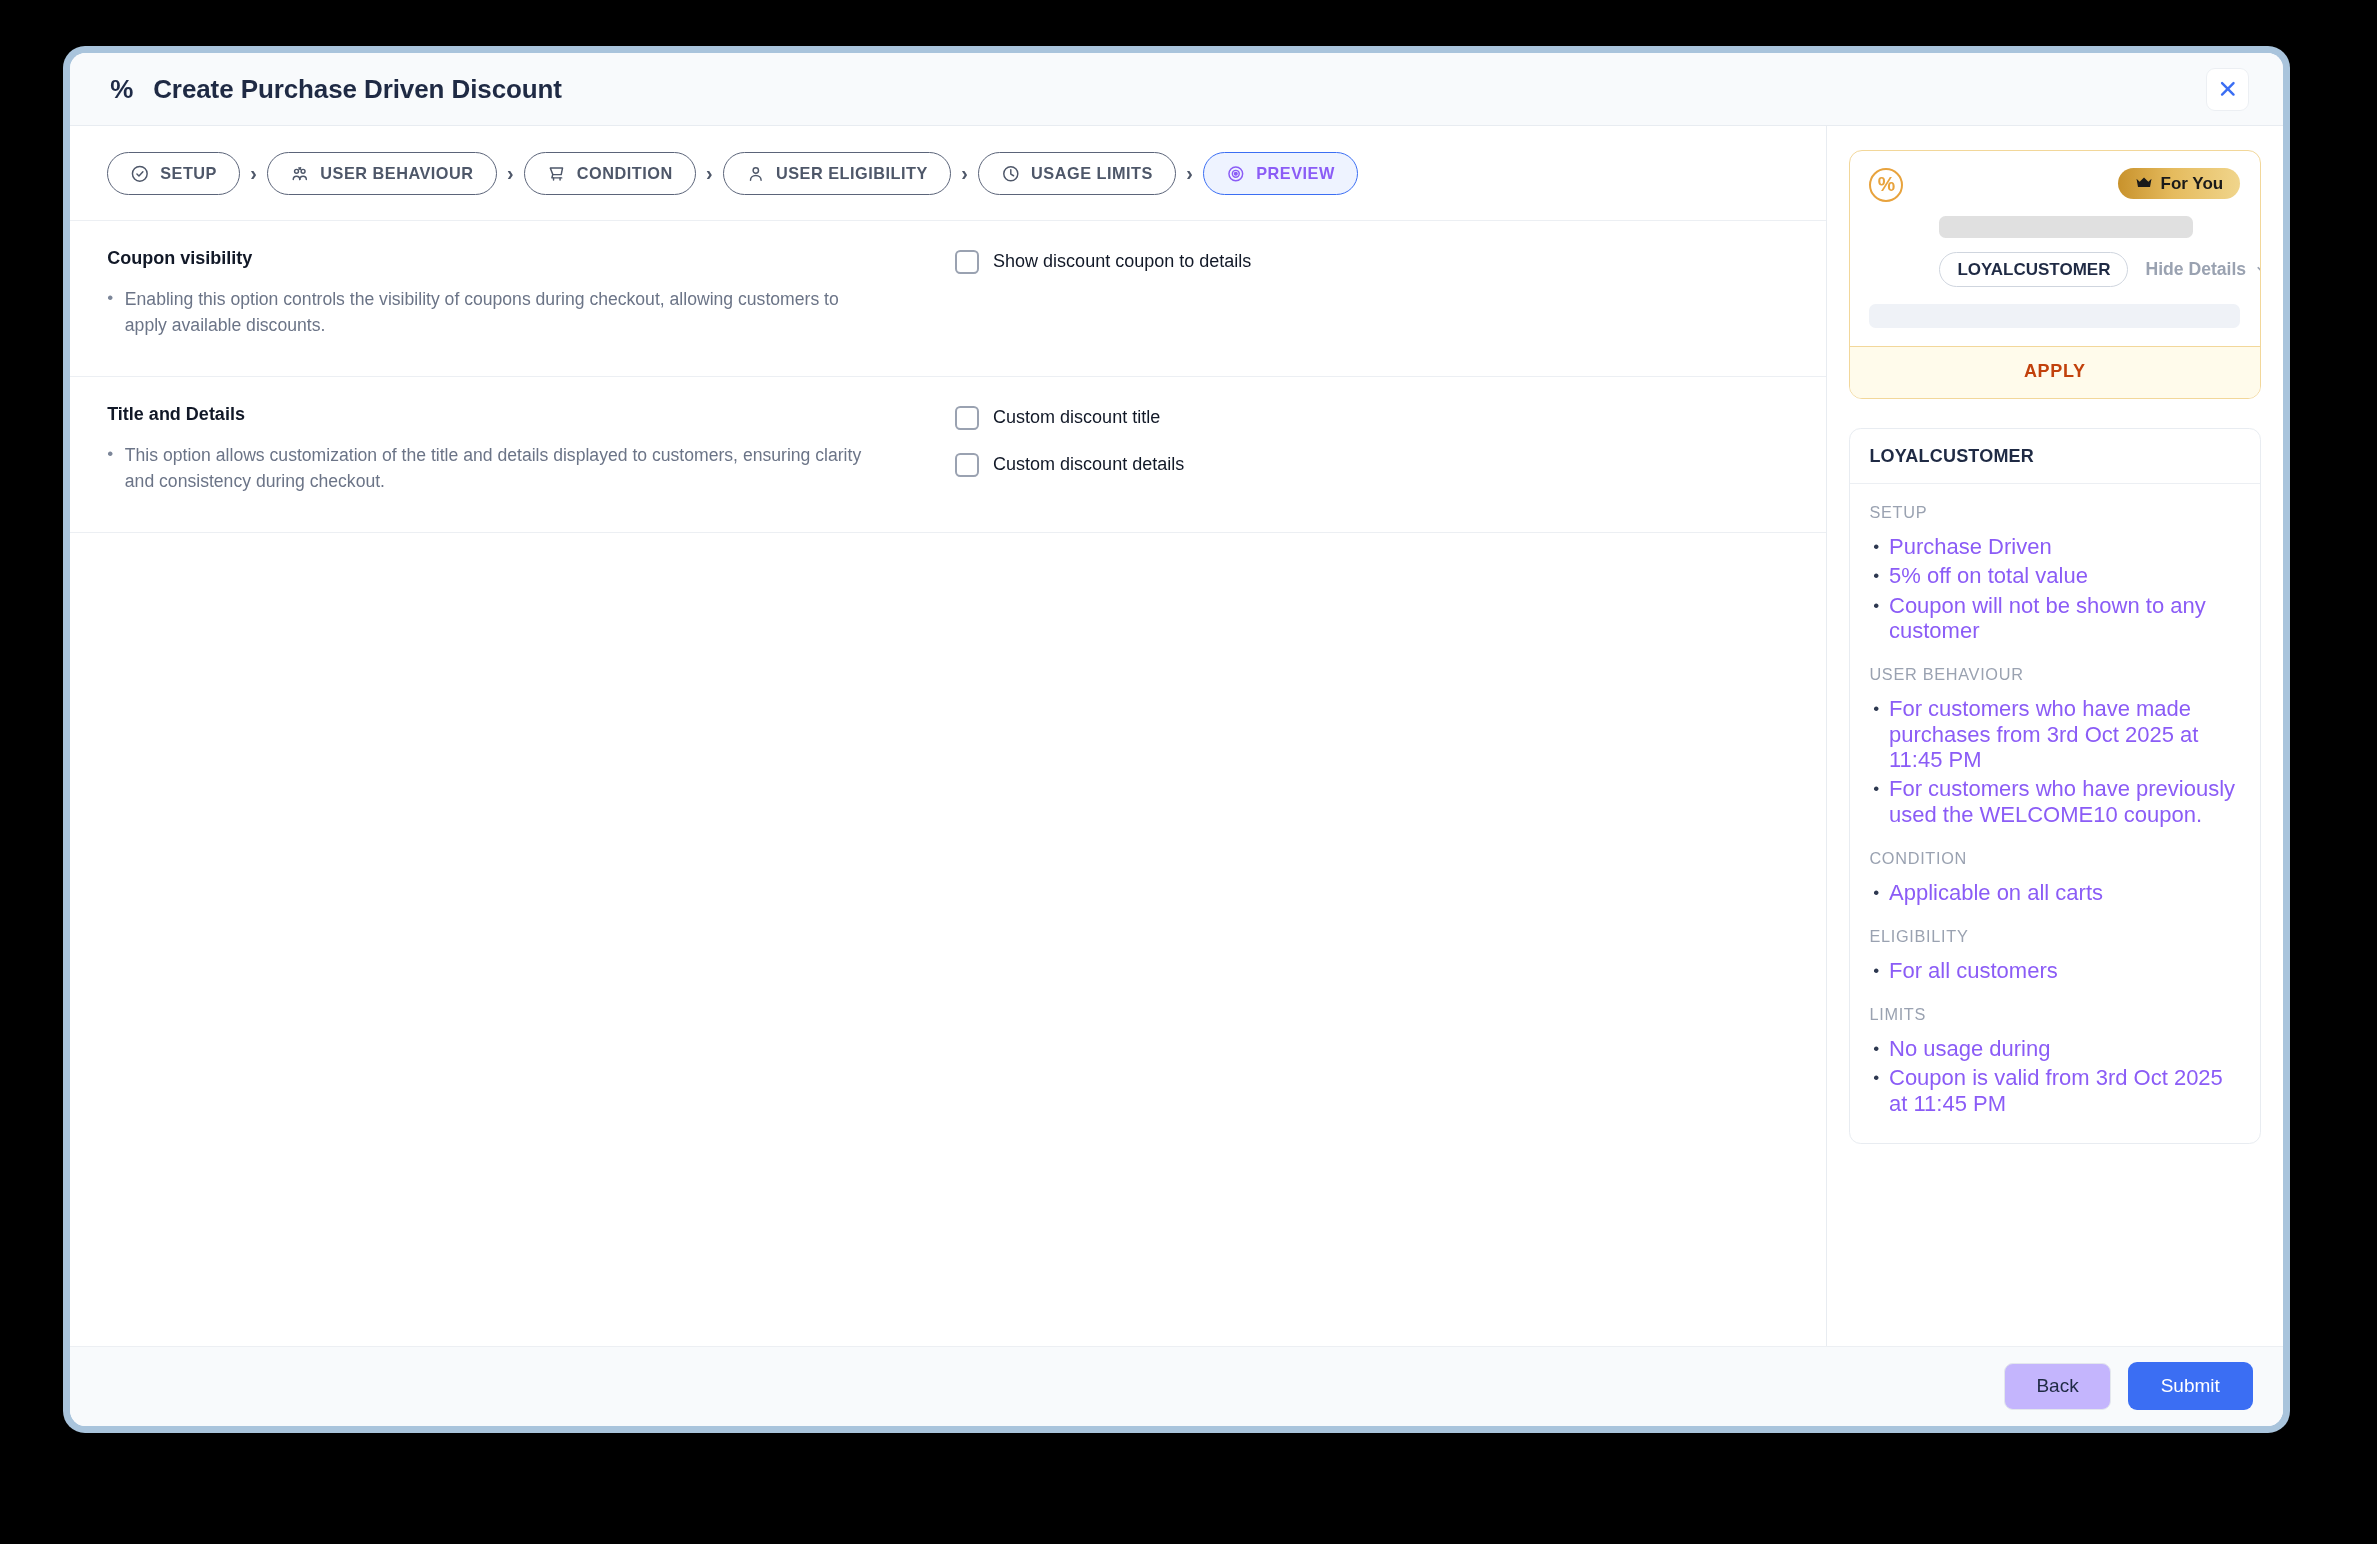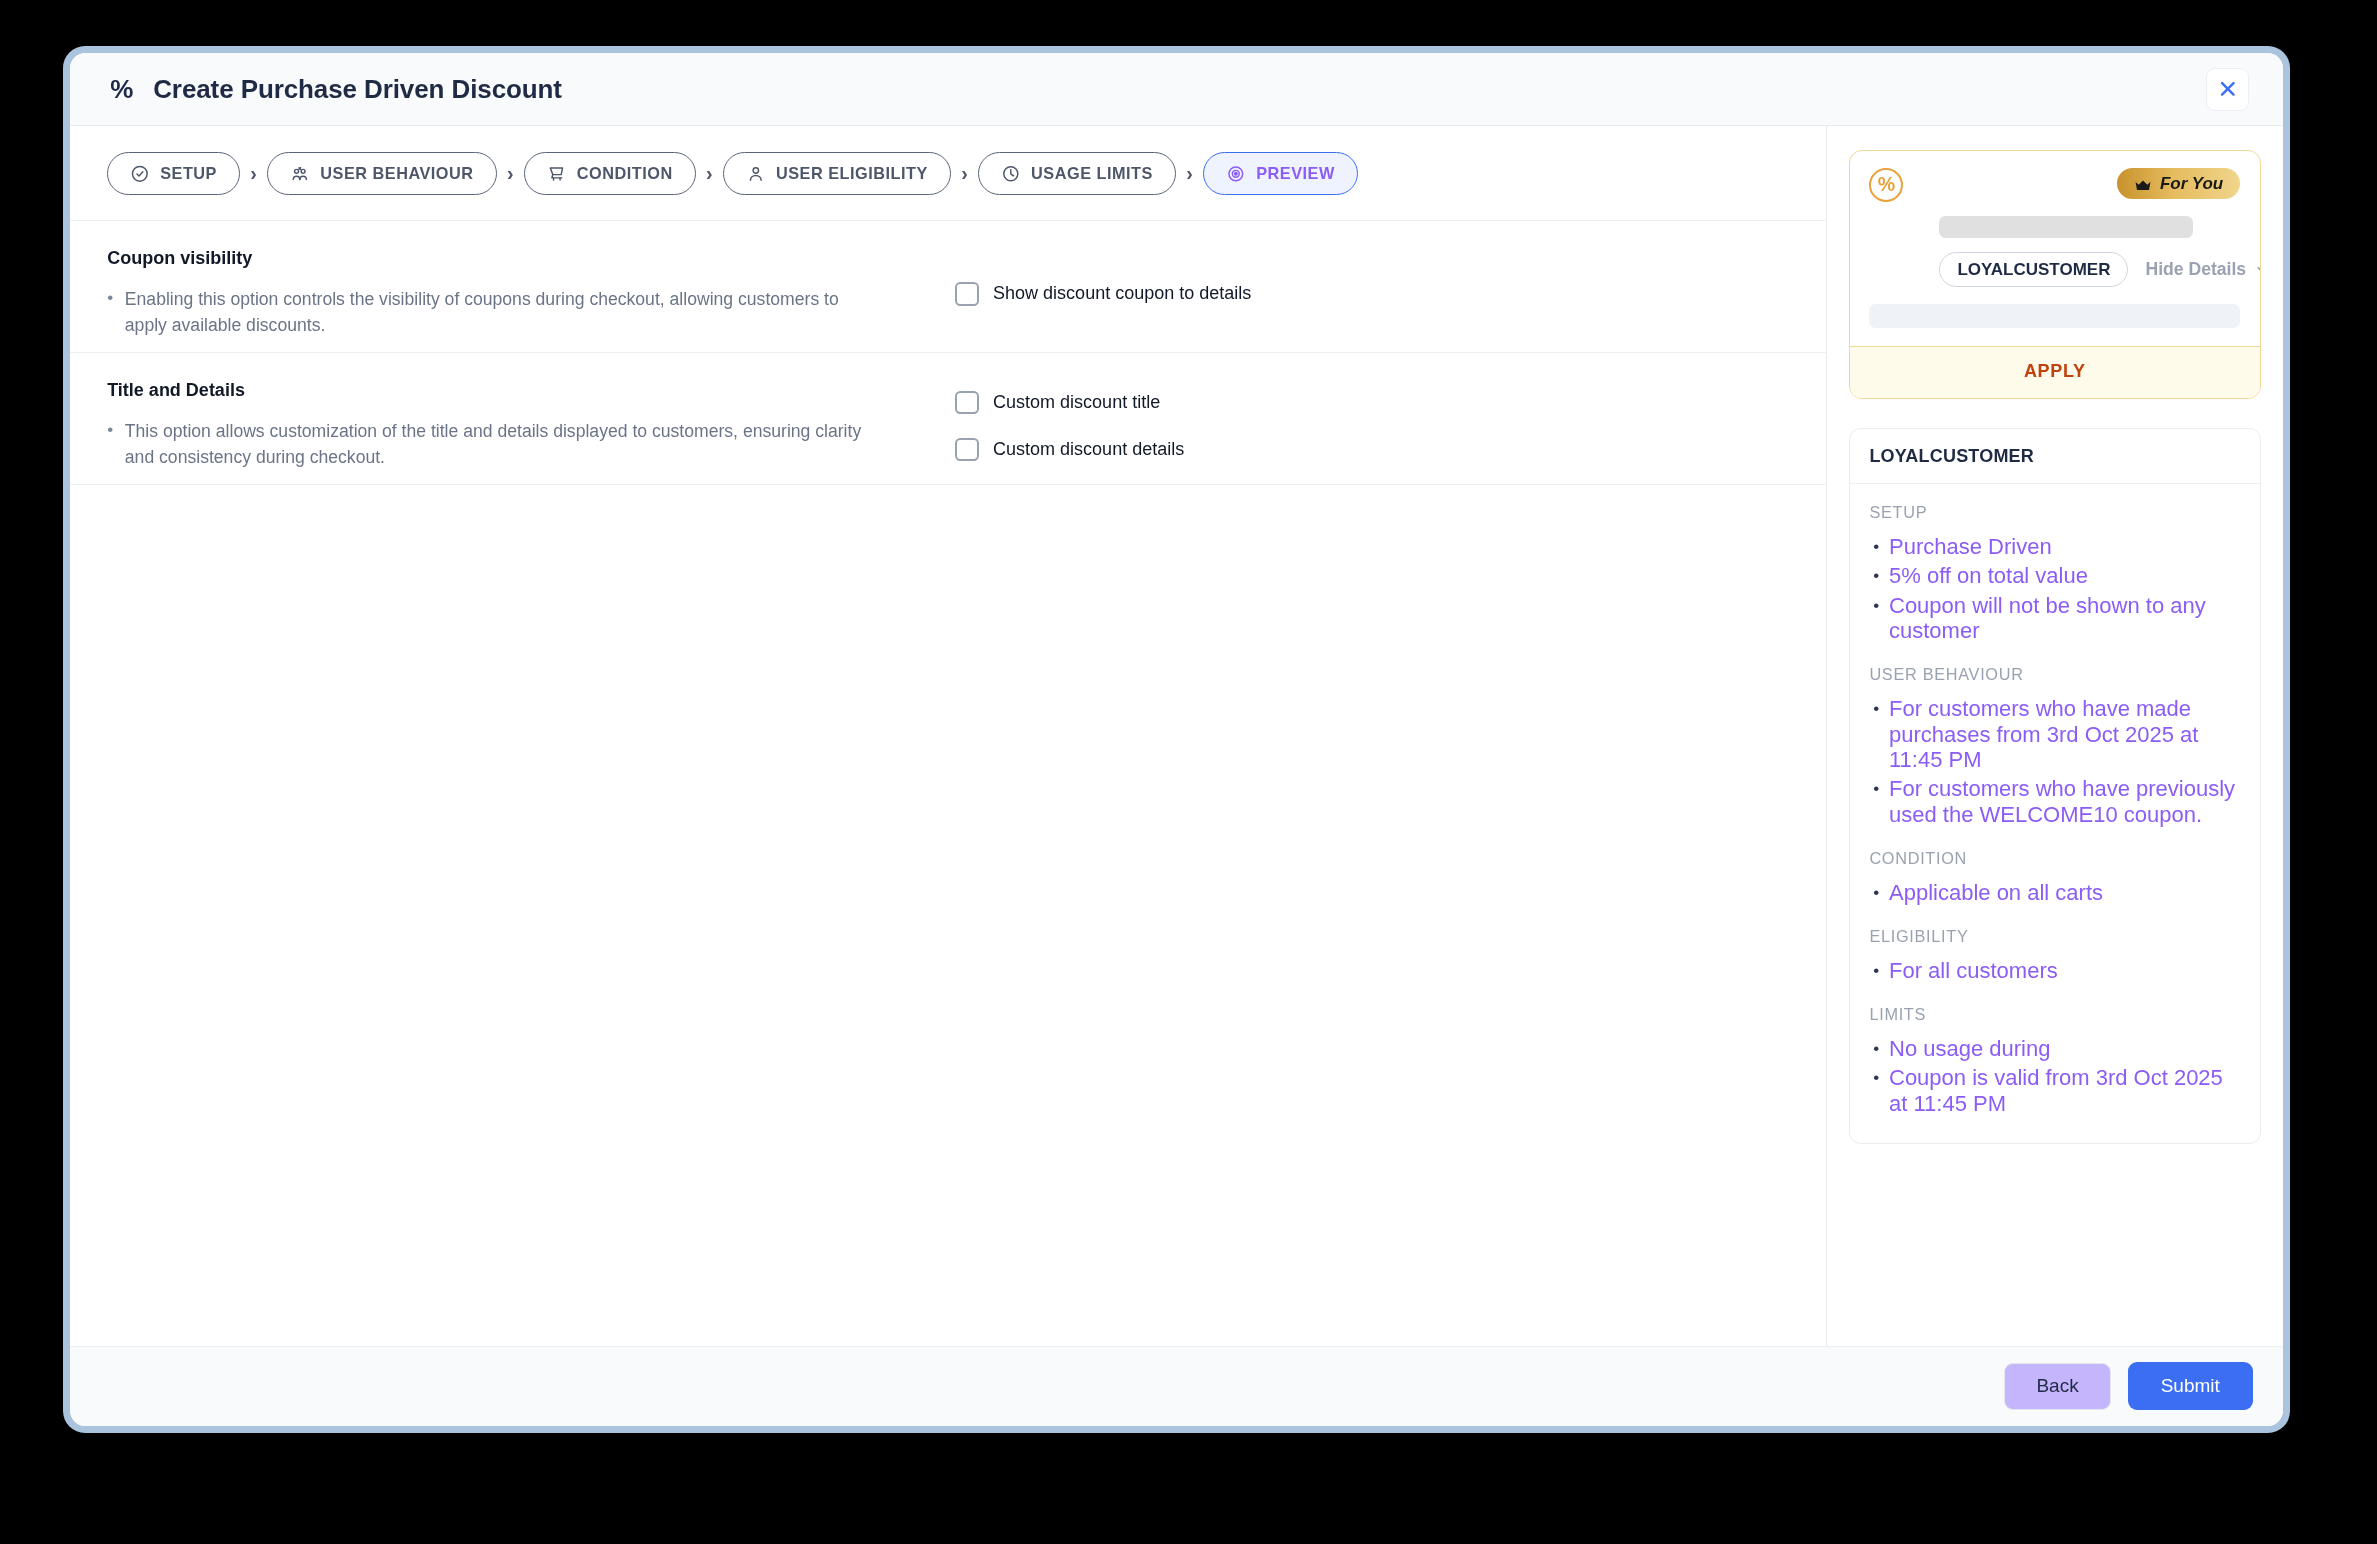--- a/index.html
+++ b/index.html
@@ -94,23 +94,22 @@
   }
   .step-sep {
     color: #4e5769; font-size: 19.6px; font-weight: 600;
     padding: 0 10.4px;
   }
 
   
   .content { flex: 1; min-height: 0; }
   .section {
     display: flex;
-    padding: 27px 37px 14px 37px;
+    padding: 27px 37px 38px 37px;
     border-bottom: 1.3px solid #eceff3;
-    align-items: center;
   }
   .section-left { width: 848px; flex: none; padding-right: 26px; }
   .section-title {
     font-size: 18px; font-weight: 700; color: #111827;
     margin-bottom: 17px;
   }
   .bullet-row { display: flex; gap: 11.7px; }
   .bullet-dot {
     color: #7c8699; font-size: 17px; line-height: 23.5px; flex: none;
   }
@@ -142,25 +141,25 @@
   .coupon-top { padding: 17px 19.6px 18px 19.6px; }
   .coupon-row1 { display: flex; align-items: flex-start; }
   .circle-pct {
     width: 34px; height: 34px; border-radius: 50%;
     border: 2px solid #e8a33d;
     display: flex; align-items: center; justify-content: center;
     color: #e8a33d; font-size: 19.6px; font-weight: 700; line-height: 1;
   }
   .for-you {
     margin-left: auto;
-    display: flex; align-items: flex-end; gap: 7.8px;
+    display: flex; align-items: center; gap: 7.8px;
     background: linear-gradient(90deg,#c8922c 0%,#e5bb5e 45%,#f0d58c 100%);
     border-radius: 652px;
     padding: 5.9px 17px;
-    font-size: 17px; font-weight: 700; color: #1a1a1a; font-style: italic;
+    font-size: 17px; font-weight: 700; color: #1a1a1a;
   }
   .for-you svg { width: 18px; height: 14.4px; }
   .skel-1 {
     height: 22px; border-radius: 6.5px; background: #e0e0e0;
     margin: 14.4px 0 0 70px; width: 254px;
   }
   .coupon-row2 {
     display: flex; align-items: center; gap: 17px;
     margin: 14.4px 0 0 70px;
   }

